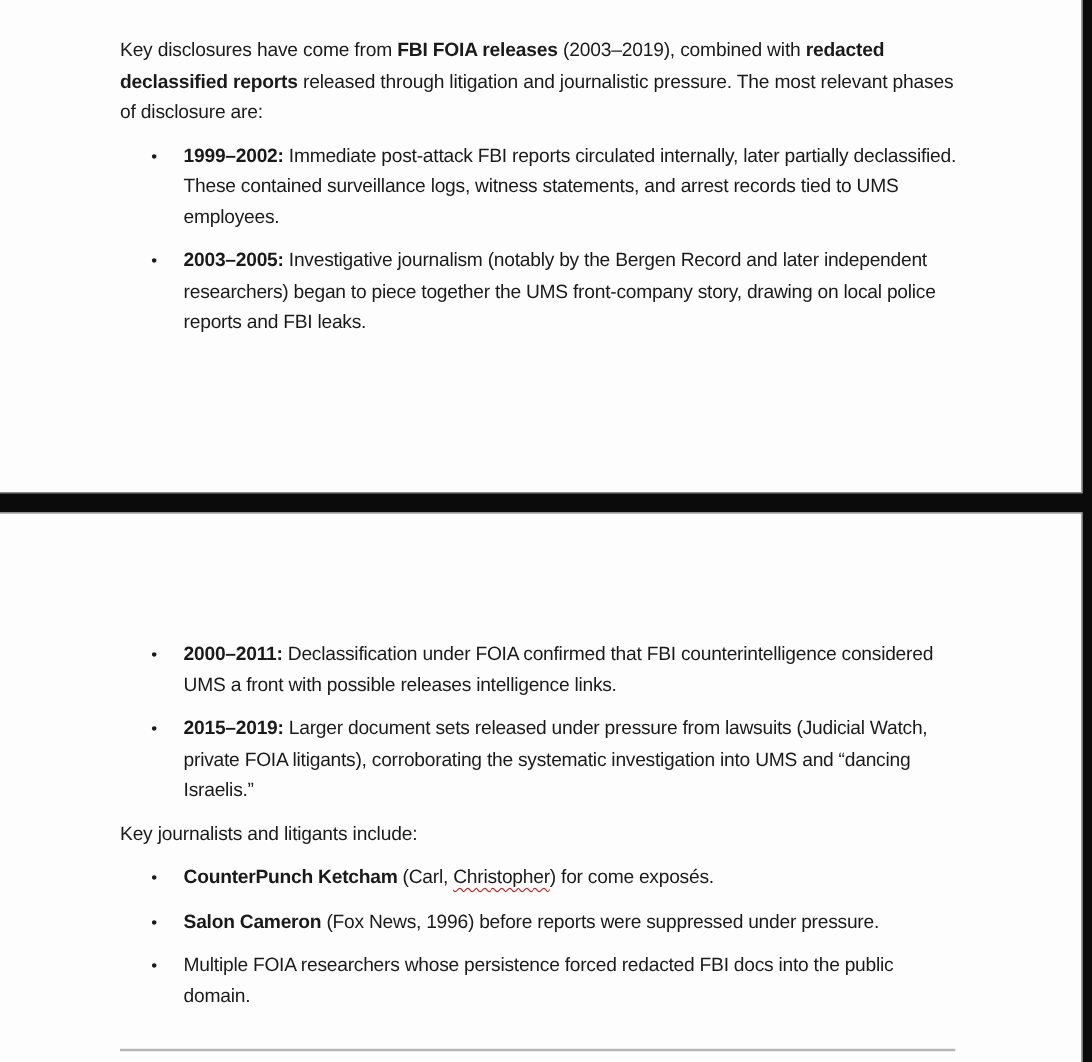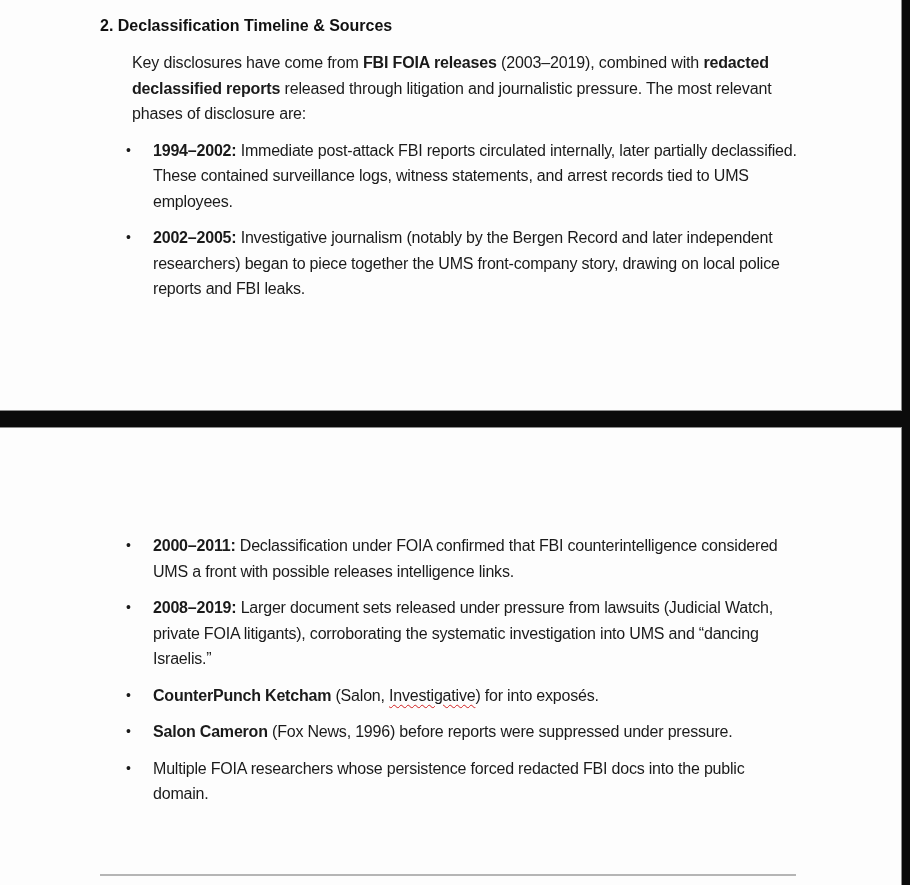--- a/index.html
+++ b/index.html
@@ -33,51 +33,51 @@
   .rule {
     position: absolute; left: 100px; width: 696px; top: 446px; height: 0;
     border-top: 2px solid #b5b5b5;
   }
 </style>
 </head>
 <body>
 
 <div class="page" id="page1">
   <div class="content" style="top:16px;">
-    <h2>2. Declassification Timeline &amp; Sources</h2>
-    <p style="margin-top:14px;margin-left:32px;"><span>Key disclosures have come from </span><b>FBI FOIA releases</b><span> (2003–2019), combined with </span><b>redacted declassified reports</b><span> released through litigation and journalistic pressure. The most relevant phases of disclosure are:</span></p>
+    <p style="margin-top:14px;"><span>Key disclosures have come from </span><b>FBI FOIA releases</b><span> (2003–2019), combined with </span><b>redacted declassified reports</b><span> released through litigation and journalistic pressure. The most relevant phases of disclosure are:</span></p>
     <ul style="margin-top:11px;">
       <li>
         <span class="bullet">•</span>
-        <b>1994–2002:</b><span> Immediate post-attack FBI reports circulated internally, later partially declassified. These contained surveillance logs, witness statements, and arrest records tied to UMS employees.</span>
+        <b>1999–2002:</b><span> Immediate post-attack FBI reports circulated internally, later partially declassified. These contained surveillance logs, witness statements, and arrest records tied to UMS employees.</span>
       </li>
       <li style="margin-top:11px;">
         <span class="bullet">•</span>
-        <b>2002–2005:</b><span> Investigative journalism (notably by the Bergen Record and later independent researchers) began to piece together the UMS front-company story, drawing on local police reports and FBI leaks.</span>
+        <b>2003–2005:</b><span> Investigative journalism (notably by the Bergen Record and later independent researchers) began to piece together the UMS front-company story, drawing on local police reports and FBI leaks.</span>
       </li>
     </ul>
   </div>
 </div>
 
 <div class="page" id="page2">
   <div class="content" style="top:105px;">
     <ul>
       <li>
         <span class="bullet">•</span>
         <b>2000–2011:</b><span> Declassification under FOIA confirmed that FBI counterintelligence considered UMS a front with possible releases intelligence links.</span>
       </li>
       <li style="margin-top:11px;">
         <span class="bullet">•</span>
-        <b>2008–2019:</b><span> Larger document sets released under pressure from lawsuits (Judicial Watch, private FOIA litigants), corroborating the systematic investigation into UMS and “dancing Israelis.”</span>
+        <b>2015–2019:</b><span> Larger document sets released under pressure from lawsuits (Judicial Watch, private FOIA litigants), corroborating the systematic investigation into UMS and “dancing Israelis.”</span>
       </li>
     </ul>
+    <p style="margin-top:11px;">Key journalists and litigants include:</p>
     <ul style="margin-top:11px;">
       <li>
         <span class="bullet">•</span>
-        <b>CounterPunch Ketcham</b><span> (Salon, </span><span class="spell">Investigative</span><span>) for into exposés.</span>
+        <b>CounterPunch Ketcham</b><span> (Carl, </span><span class="spell">Christopher</span><span>) for come exposés.</span>
       </li>
       <li style="margin-top:11px;">
         <span class="bullet">•</span>
         <b>Salon Cameron</b><span> (Fox News, 1996) before reports were suppressed under pressure.</span>
       </li>
       <li style="margin-top:11px;">
         <span class="bullet">•</span>
         <span>Multiple FOIA researchers whose persistence forced redacted FBI docs into the public domain.</span>
       </li>
     </ul>

